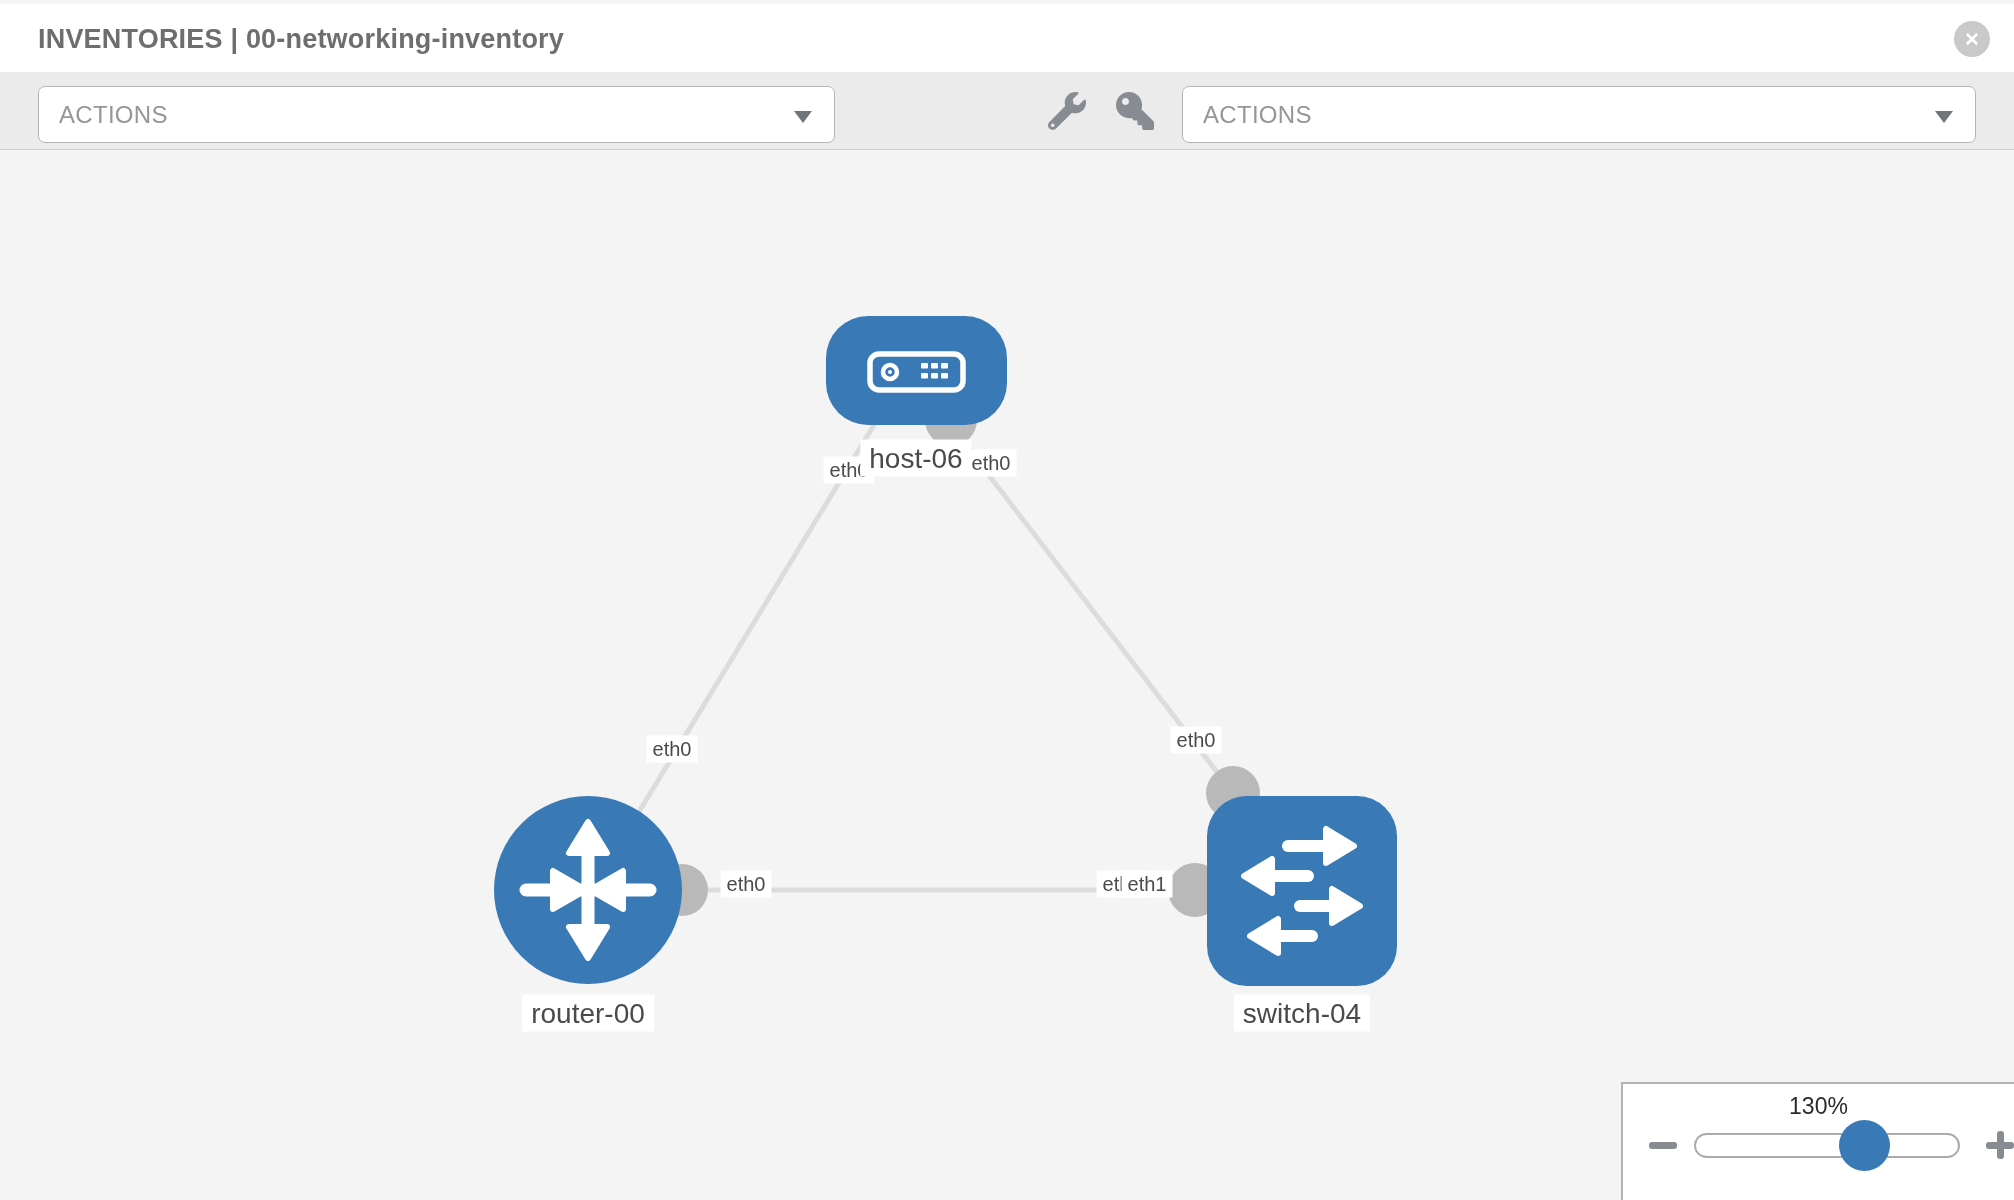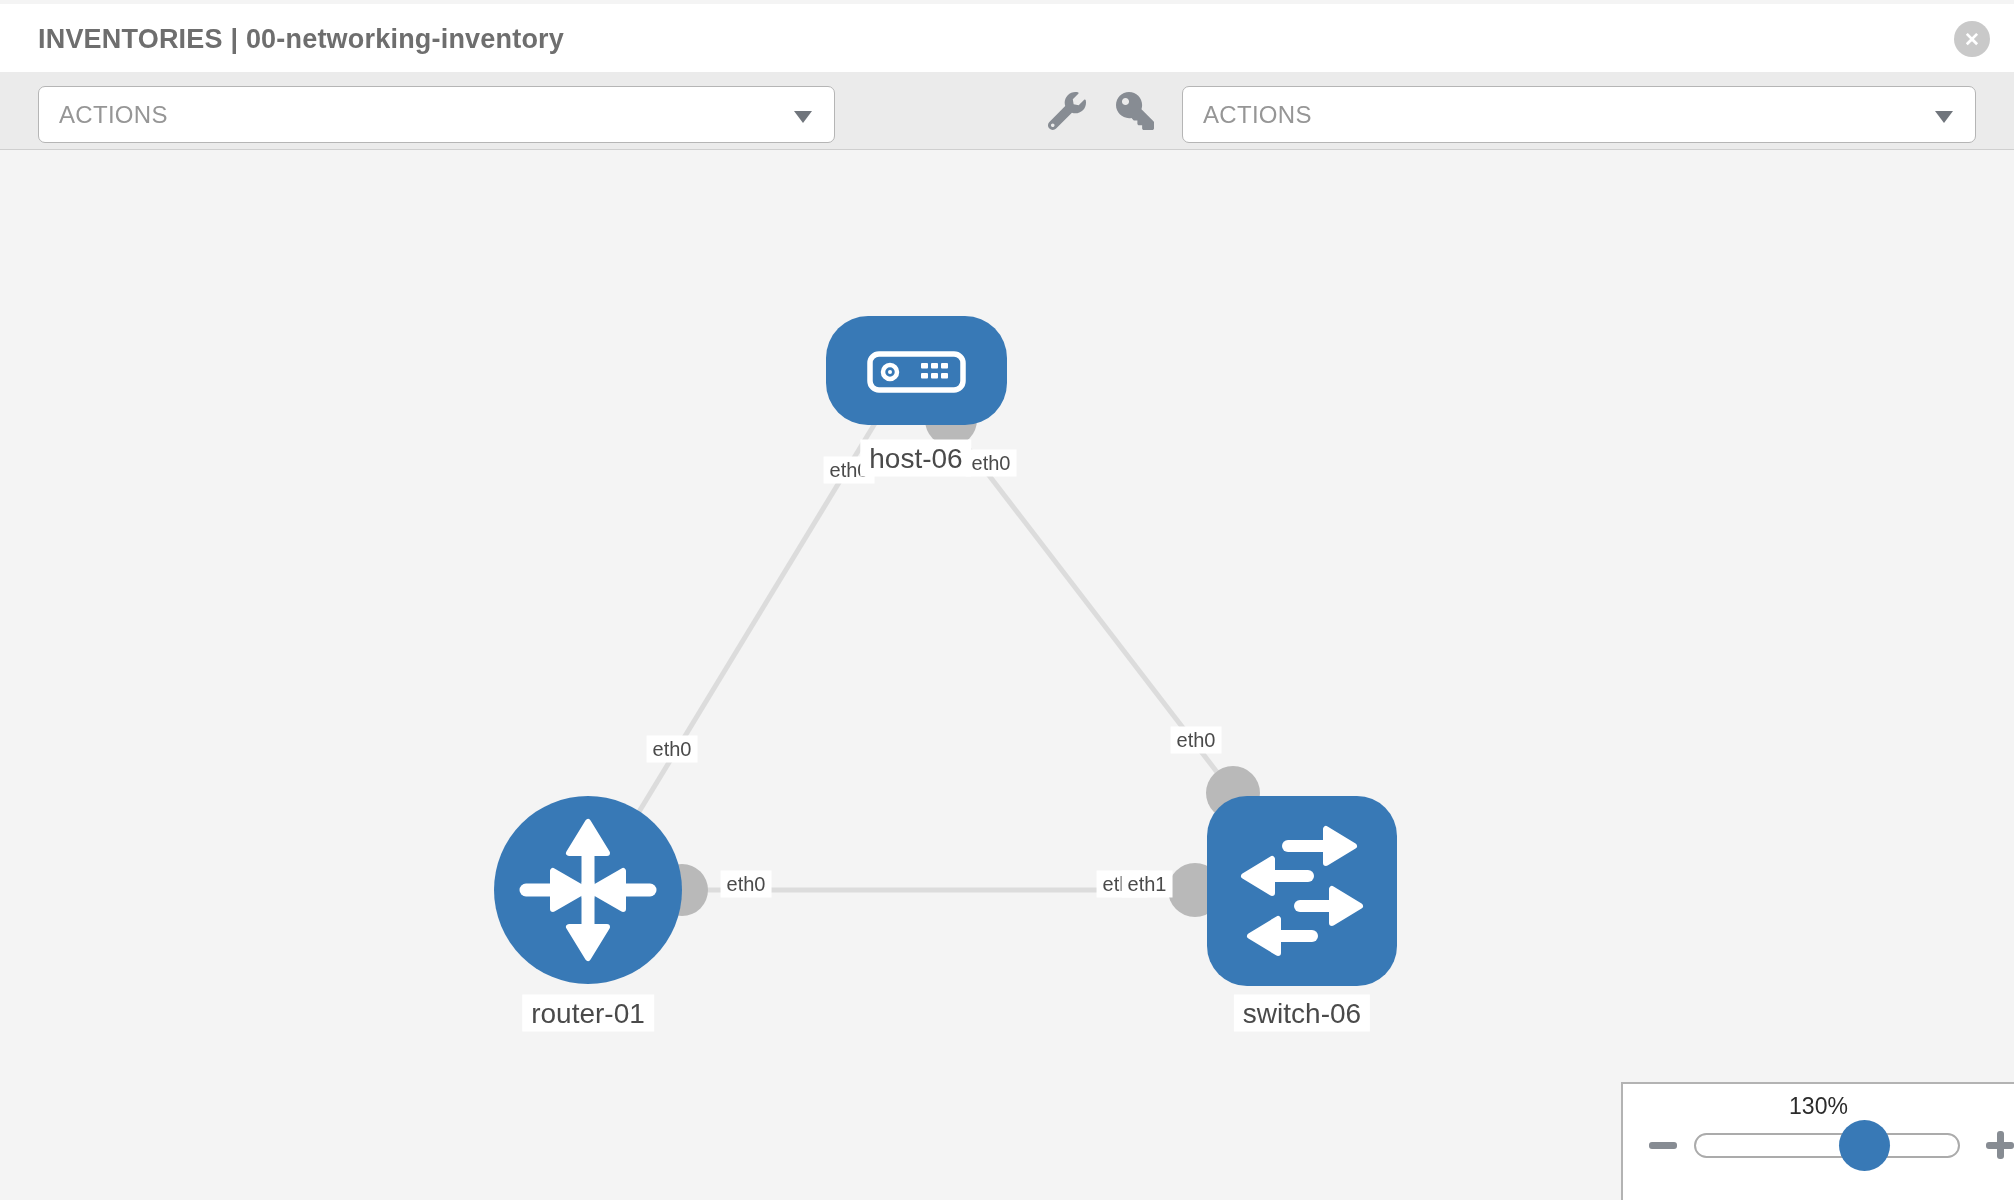--- a/index.html
+++ b/index.html
@@ -119,22 +119,22 @@
   </svg>
 
   <div class="chip if-label" style="left:849px; top:470px;">eth0</div>
   <div class="chip node-label" style="left:916px; top:458px;">host-06</div>
   <div class="chip if-label" style="left:991px; top:463px;">eth0</div>
   <div class="chip if-label" style="left:672px; top:749px;">eth0</div>
   <div class="chip if-label" style="left:1196px; top:740px;">eth0</div>
   <div class="chip if-label" style="left:746px; top:884px;">eth0</div>
   <div class="chip if-label" style="left:1122px; top:884px; z-index:4;">eth1</div>
   <div class="chip if-label" style="left:1147px; top:884px; z-index:5;">eth1</div>
-  <div class="chip node-label" style="left:588px; top:1013px;">router-01</div>
-  <div class="chip node-label" style="left:1302px; top:1013px;">switch-06</div>
+  <div class="chip node-label" style="left:588px; top:1013px;">router-00</div>
+  <div class="chip node-label" style="left:1302px; top:1013px;">switch-04</div>
 
   <div class="header">
     <div class="page-title">INVENTORIES | 00-networking-inventory</div>
     <div class="close-btn">
       <span>✕</span>
     </div>
   </div>
 
   <div class="toolbar">
     <div class="select-box actions-select">

